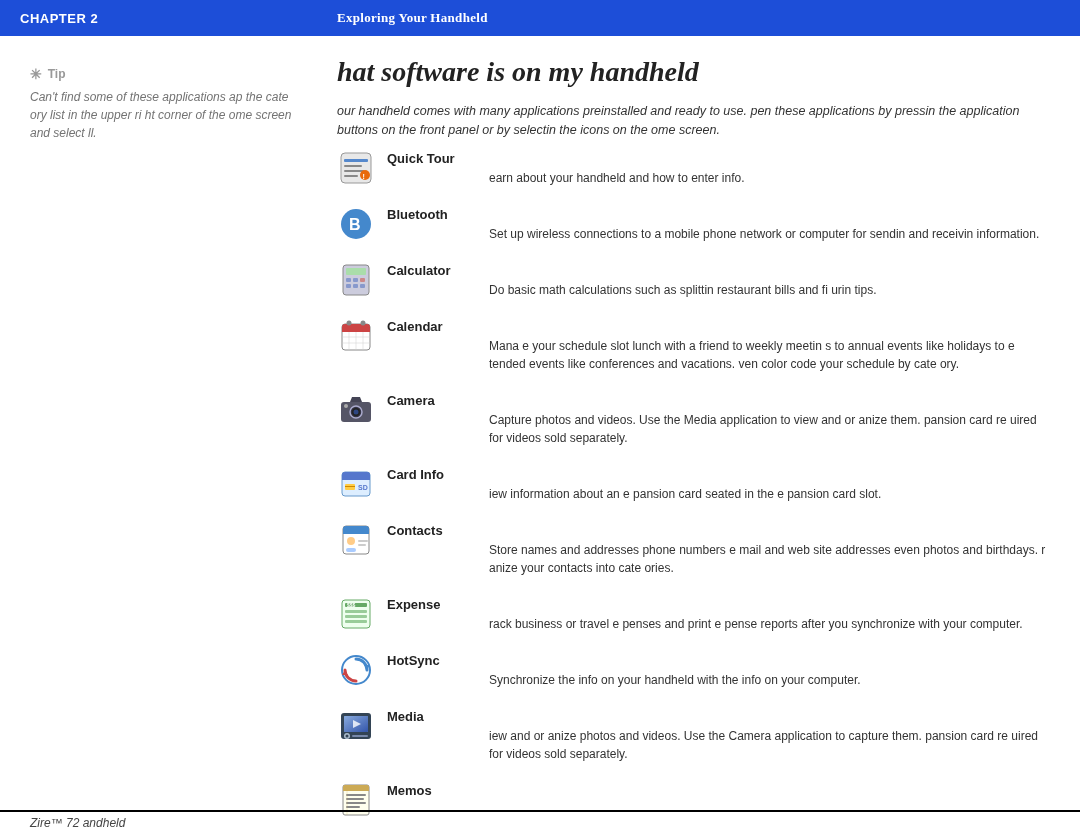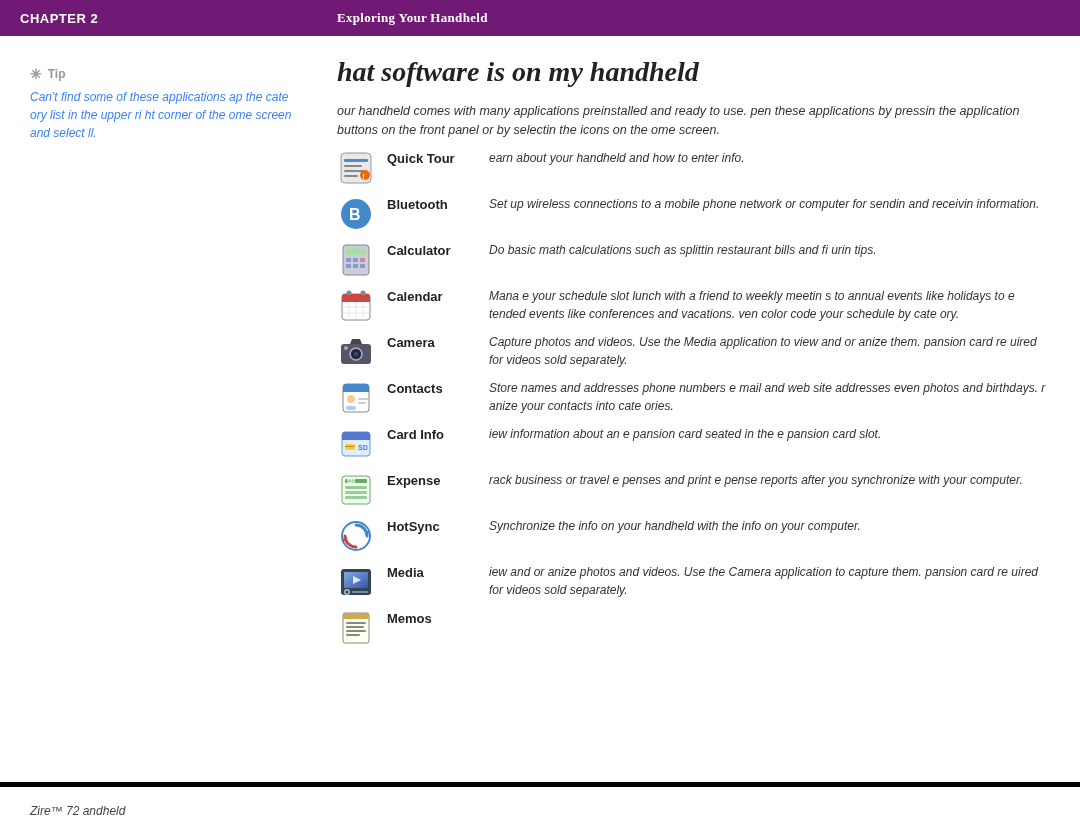--- a/index.html
+++ b/index.html
@@ -7,21 +7,21 @@
       width: 1080px;
       height: 834px;
       font-family: Arial, Helvetica, sans-serif;
       background: #fff;
       overflow: hidden;
       position: relative;
     }
 
     
     #header {
-      background: #701a75;
+      background: #1d4ed8;
       height: 36px;
       display: flex;
       align-items: center;
       padding: 0 20px;
     }
     #header .chapter-label {
       color: #fff;
       font-weight: bold;
       font-size: 13px;
       letter-spacing: 0.5px;
@@ -55,21 +55,21 @@
       color: #999;
       font-size: 12px;
       font-weight: bold;
       margin-bottom: 6px;
     }
     .tip-star {
       color: #999;
       font-size: 14px;
     }
     .tip-text {
-      color: #3b82f6;
+      color: #737373;
       font-size: 12px;
       font-style: italic;
       line-height: 1.5;
     }
 
     
     #main {
       flex: 1;
       padding: 0 30px 0 20px;
     }
@@ -87,21 +87,21 @@
       color: #333;
       line-height: 1.55;
       margin-bottom: 8px;
       font-style: italic;
     }
 
     
     .app-list {
       display: flex;
       flex-direction: column;
-      gap: 8px;
+      gap: 18px;
     }
 
     .app-item {
       display: flex;
       align-items: flex-start;
       gap: 12px;
     }
 
     .app-icon {
       width: 38px;
@@ -122,33 +122,33 @@
       font-size: 13px;
       color: #222;
       min-width: 90px;
       padding-top: 2px;
     }
 
     .app-desc {
       font-size: 12px;
       color: #333;
       line-height: 1.5;
-      font-style: italic;
       flex: 1;
+      margin-top: 20px;
     }
 
     .app-name-col {
       min-width: 90px;
       flex-shrink: 0;
     }
 
     
     #footer {
-      height: 52px;
-      border-top: 5px solid #000000;
+      height: 24px;
+      border-top: 2px solid #000000;
       display: flex;
       align-items: center;
       padding: 0 30px;
       position: absolute;
       bottom: 0;
       left: 0;
       right: 0;
     }
     .footer-text {
       font-size: 12px;
@@ -264,50 +264,50 @@
         </div>
         <div class="app-name-col">
           <span class="app-name">Camera</span>
         </div>
         <div class="app-desc">Capture photos and videos. Use the Media application to view and or  anize them.    pansion card re  uired for videos  sold separately.</div>
       </div>
 
       <div class="app-item">
         <div class="app-icon">
           <svg viewBox="0 0 34 34" xmlns="http://www.w3.org/2000/svg">
+            <rect x="3" y="5" width="28" height="24" rx="3" fill="#ddeeff" stroke="#6699cc" stroke-width="1"></rect>
+            <rect x="3" y="5" width="28" height="8" rx="3" fill="#5577cc"></rect>
+            <rect x="3" y="10" width="28" height="3" fill="#5577cc"></rect>
+            <rect x="6" y="17" width="10" height="6" rx="1" fill="#ffcc44"></rect>
+            <rect x="6" y="19" width="10" height="1" fill="#cc8800"></rect>
+            <text x="19" y="23" font-size="7" fill="#5577cc" font-weight="bold">SD</text>
+          </svg>
+        </div>
+        <div class="app-name-col">
+          <span class="app-name">Card Info</span>
+        </div>
+        <div class="app-desc"> iew information about an e  pansion card seated in the e  pansion card slot.</div>
+      </div>
+
+      <div class="app-item">
+        <div class="app-icon">
+          <svg viewBox="0 0 34 34" xmlns="http://www.w3.org/2000/svg">
             <rect x="4" y="3" width="26" height="28" rx="3" fill="#fff" stroke="#888" stroke-width="1"></rect>
             <rect x="4" y="3" width="26" height="8" rx="3" fill="#4488cc"></rect>
             <rect x="4" y="8" width="26" height="3" fill="#4488cc"></rect>
             <circle cx="12" cy="18" r="4" fill="#ffcc88"></circle>
             <rect x="7" y="25" width="10" height="4" rx="2" fill="#aaccff"></rect>
             <rect x="19" y="17" width="10" height="2" rx="1" fill="#ccc"></rect>
             <rect x="19" y="21" width="8" height="2" rx="1" fill="#ccc"></rect>
           </svg>
         </div>
         <div class="app-name-col">
           <span class="app-name">Contacts</span>
         </div>
         <div class="app-desc">Store names and addresses  phone numbers  e mail and web site addresses even photos and birthdays.   r  anize your contacts into cate  ories.</div>
-      </div>
-
-      <div class="app-item">
-        <div class="app-icon">
-          <svg viewBox="0 0 34 34" xmlns="http://www.w3.org/2000/svg">
-            <rect x="3" y="5" width="28" height="24" rx="3" fill="#ddeeff" stroke="#6699cc" stroke-width="1"></rect>
-            <rect x="3" y="5" width="28" height="8" rx="3" fill="#5577cc"></rect>
-            <rect x="3" y="10" width="28" height="3" fill="#5577cc"></rect>
-            <rect x="6" y="17" width="10" height="6" rx="1" fill="#ffcc44"></rect>
-            <rect x="6" y="19" width="10" height="1" fill="#cc8800"></rect>
-            <text x="19" y="23" font-size="7" fill="#5577cc" font-weight="bold">SD</text>
-          </svg>
-        </div>
-        <div class="app-name-col">
-          <span class="app-name">Card Info</span>
-        </div>
-        <div class="app-desc"> iew information about an e  pansion card seated in the e  pansion card slot.</div>
       </div>
 
       <div class="app-item">
         <div class="app-icon">
           <svg viewBox="0 0 34 34" xmlns="http://www.w3.org/2000/svg">
             <rect x="3" y="3" width="28" height="28" rx="3" fill="#eeffee" stroke="#66aa66" stroke-width="1"></rect>
             <rect x="6" y="6" width="22" height="4" rx="1" fill="#66aa66"></rect>
             <rect x="6" y="13" width="22" height="3" rx="1" fill="#99cc99"></rect>
             <rect x="6" y="18" width="22" height="3" rx="1" fill="#99cc99"></rect>
             <rect x="6" y="23" width="22" height="3" rx="1" fill="#99cc99"></rect>

